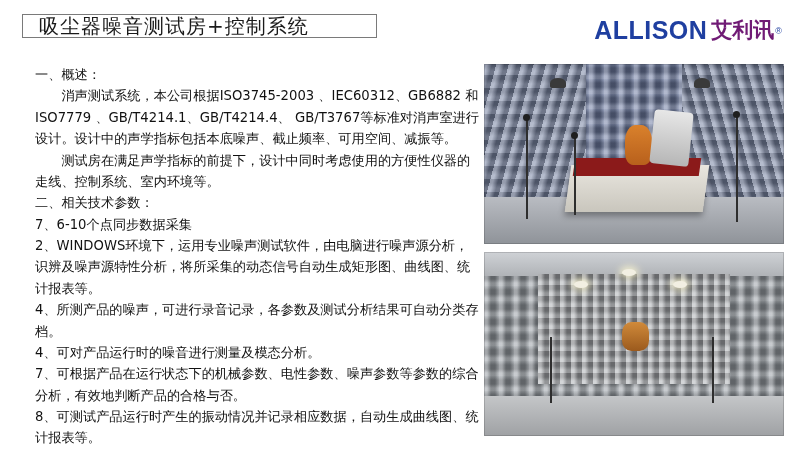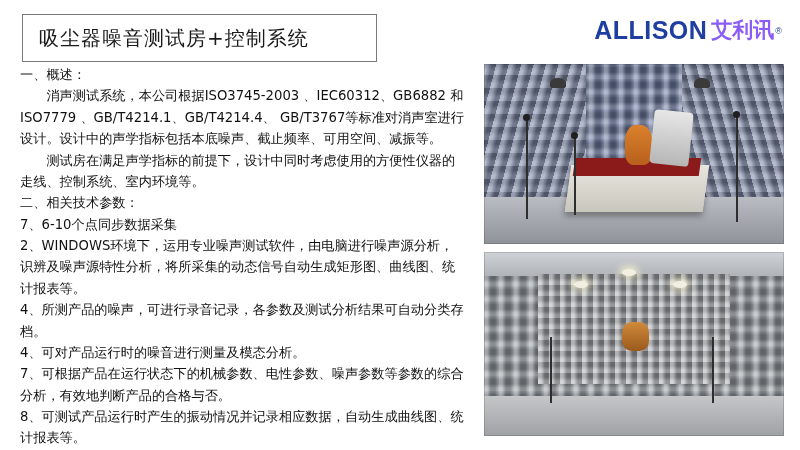--- a/index.html
+++ b/index.html
@@ -20,21 +20,21 @@
     height: 450px;
     box-sizing: border-box;
   }
 
   
   .title-box {
     position: absolute;
     left: 22px;
     top: 14px;
     width: 355px;
-    height: 48px;
+    height: 24px;
     border: 1px solid #7a7a7a;
     box-sizing: border-box;
     display: flex;
     align-items: center;
     padding-left: 16px;
   }
   .title-text {
     font-size: 20px;
     color: #1a1a1a;
     letter-spacing: 1px;
@@ -53,37 +53,37 @@
   .logo-main {
     font-size: 25px;
     font-weight: bold;
     color: #1f3fa0;
     letter-spacing: 0.5px;
     font-family: "Liberation Sans", sans-serif;
   }
   .logo-cn {
     font-size: 21px;
     font-weight: bold;
-    color: #8b5cf6;
+    color: #701a75;
     margin-left: 4px;
     font-family: "DejaVu Sans", "Liberation Sans", sans-serif;
     line-height: 1.15;
   }
   .logo-r {
     font-size: 9px;
     color: #1f3fa0;
     margin-left: 1px;
     margin-top: 1px;
     line-height: 1;
   }
 
   
   .body-text {
     position: absolute;
-    left: 20px;
+    left: 35px;
     top: 64px;
     width: 445px;
     font-size: 13.2px;
     line-height: 1.62;
     color: #111111;
     font-family: "DejaVu Sans", "Liberation Sans", sans-serif;
   }
   .body-text p {
     margin: 0;
   }

